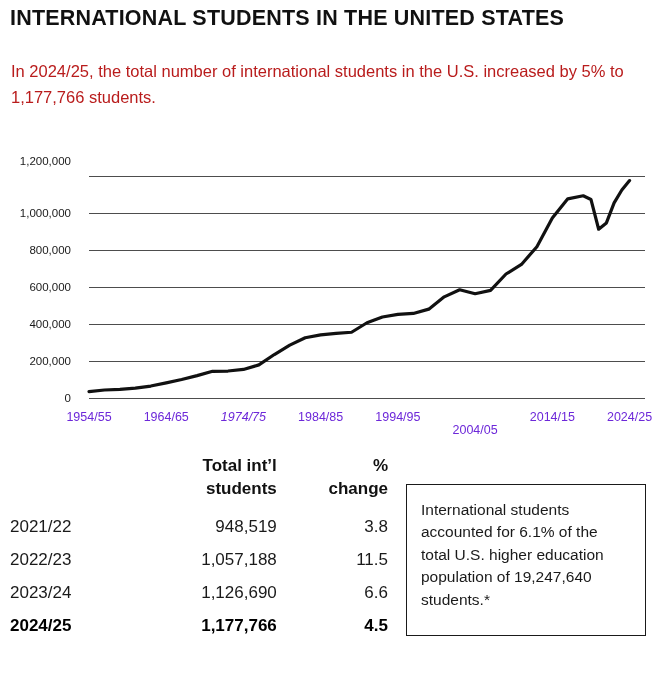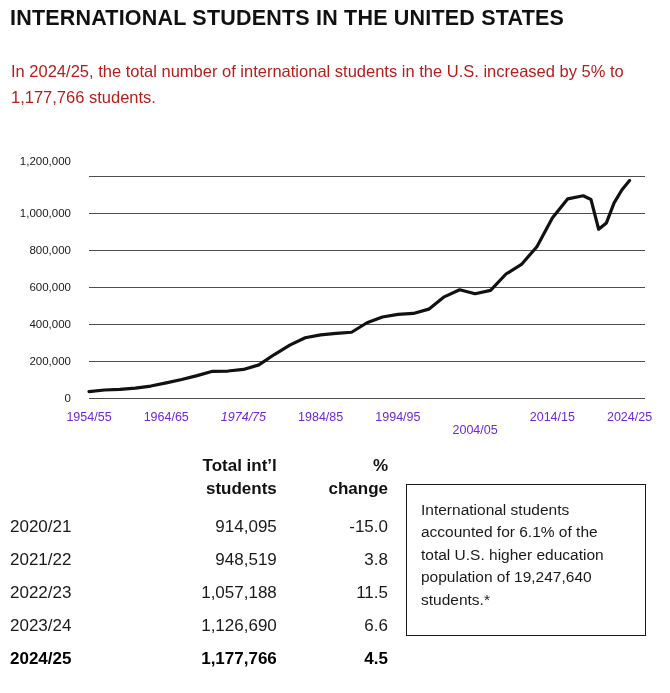--- a/index.html
+++ b/index.html
@@ -199,25 +199,20 @@
             <span>students</span>
           </th>
           <th class="pct-col">
             <span>%</span><br>
             <span>change</span>
           </th>
         </tr>
       </thead>
       <tbody id="table-body">
           <tr>
-            <td class="year-col">2020/21</td>
-            <td>914,095</td>
-            <td>-15.0</td>
-          </tr>
-          <tr>
             <td class="year-col">2021/22</td>
             <td>948,519</td>
             <td>3.8</td>
           </tr>
           <tr>
             <td class="year-col">2022/23</td>
             <td>1,057,188</td>
             <td>11.5</td>
           </tr>
           <tr>

